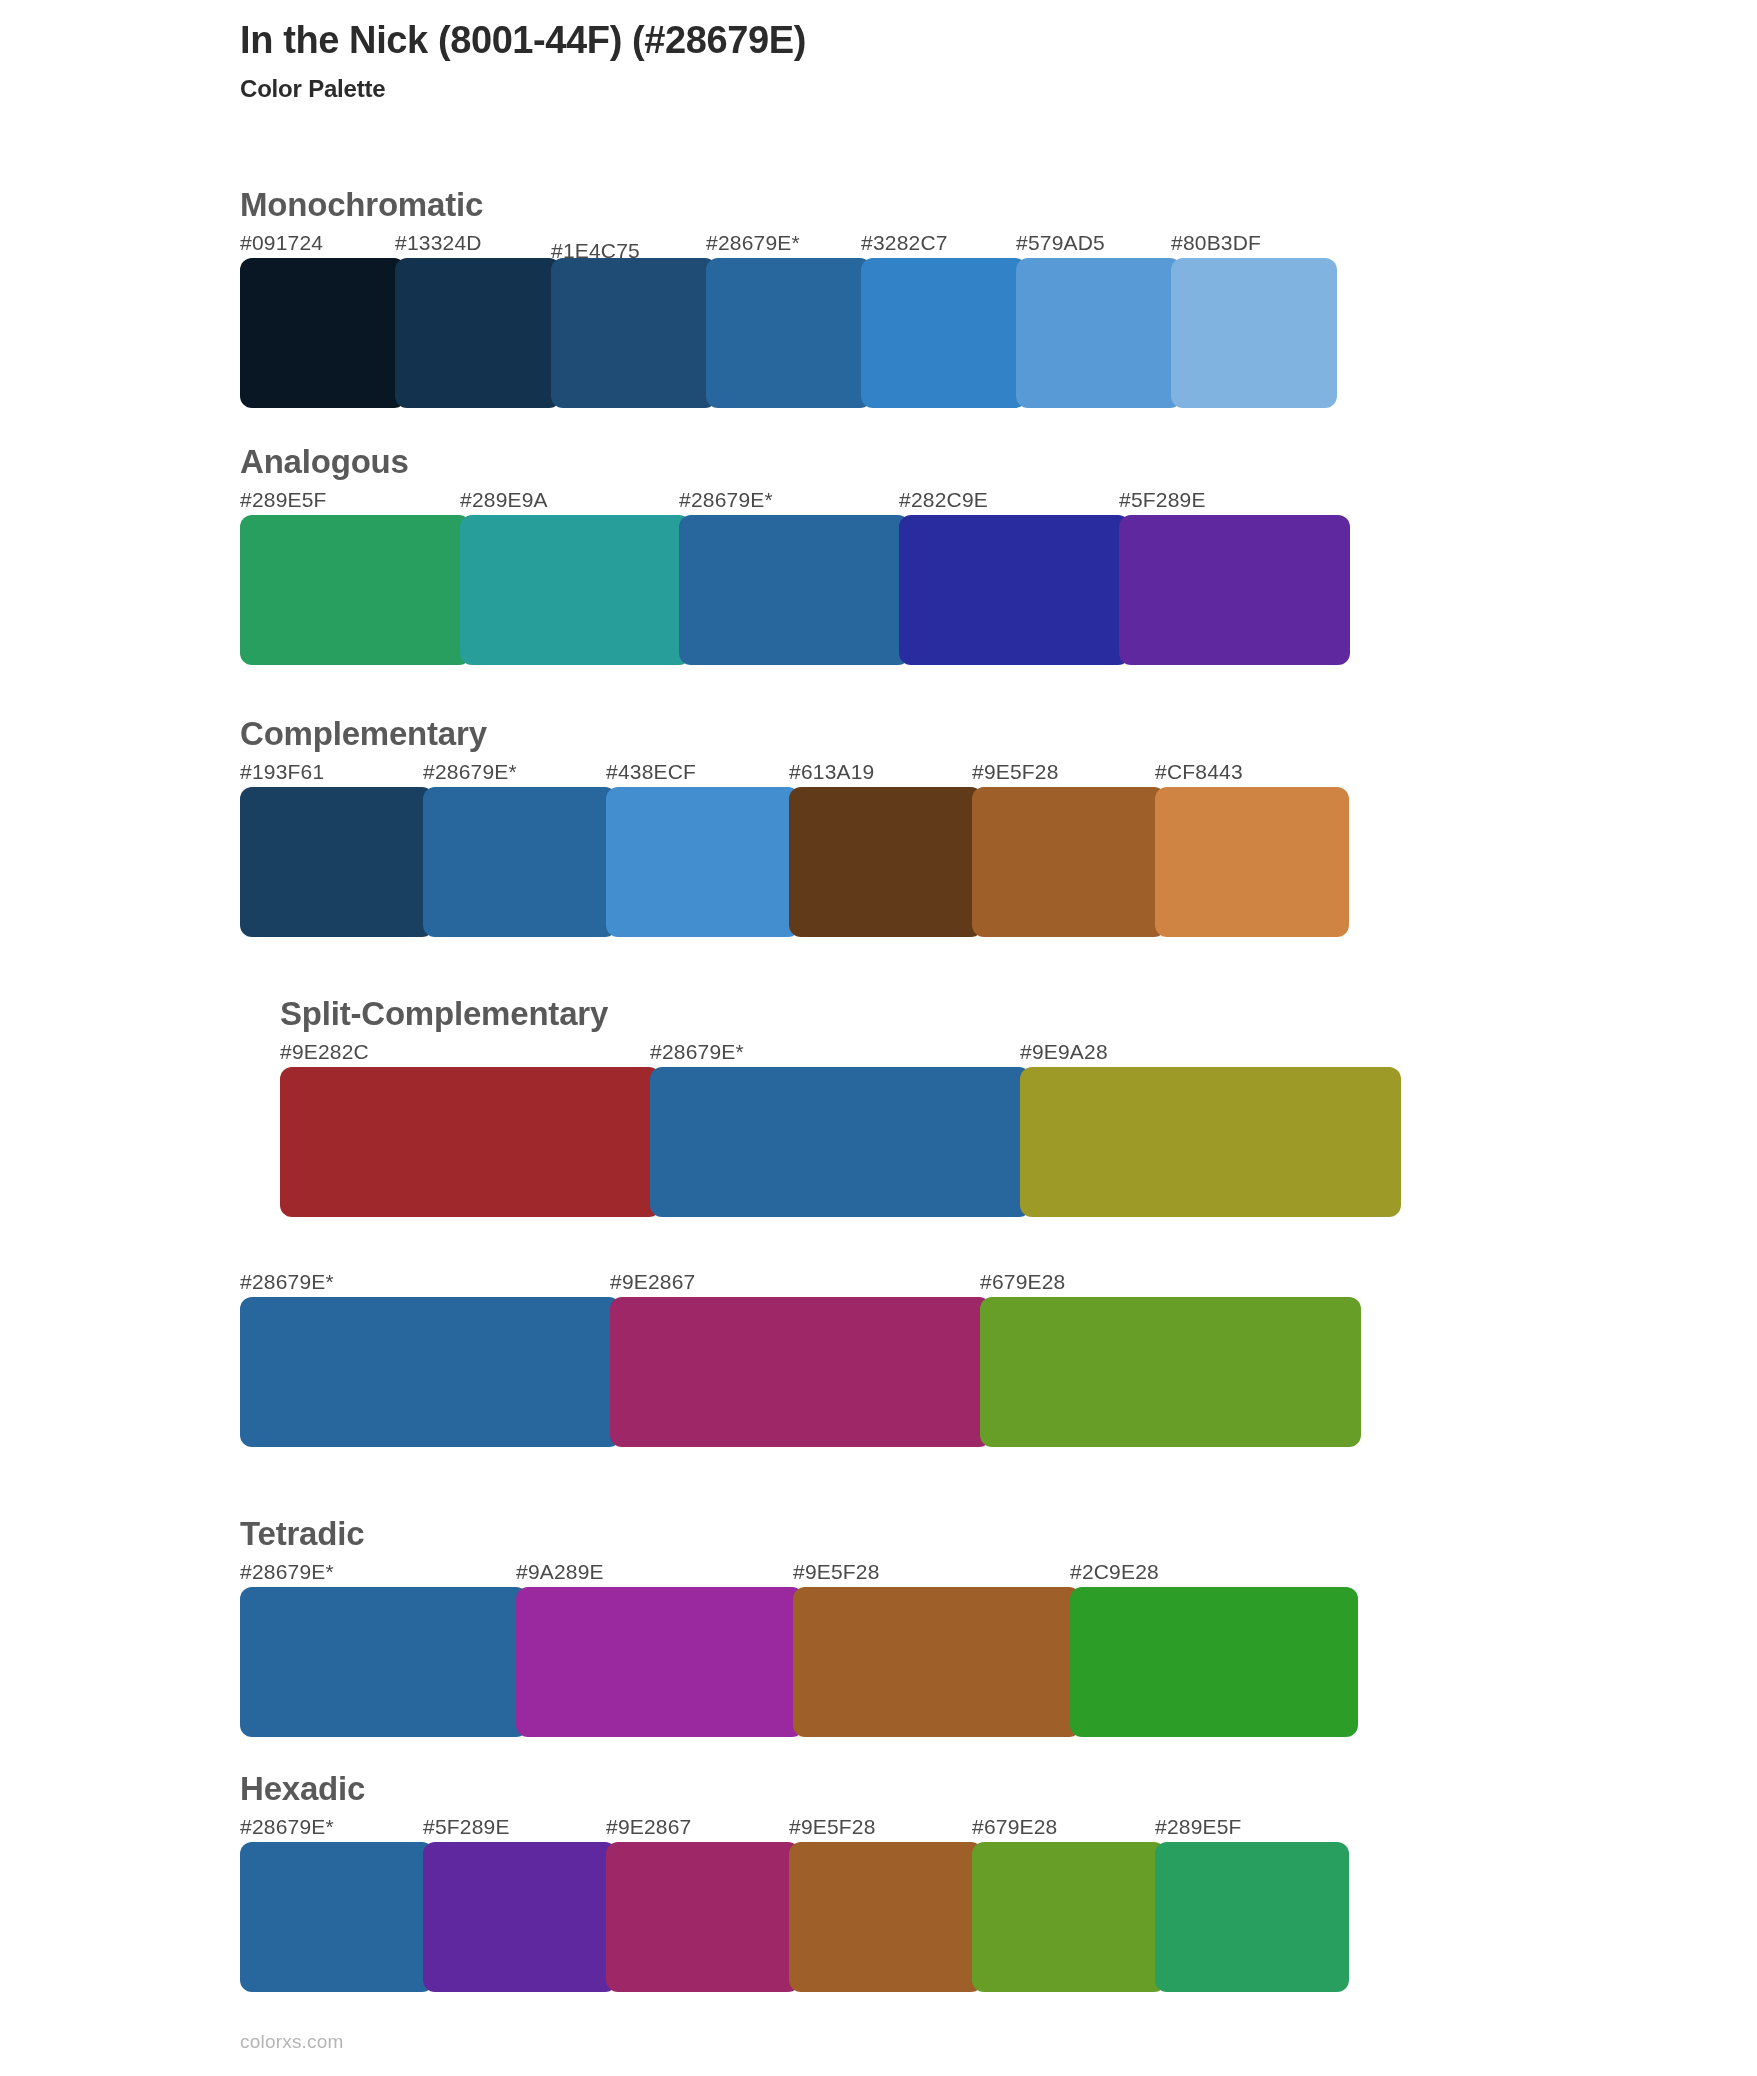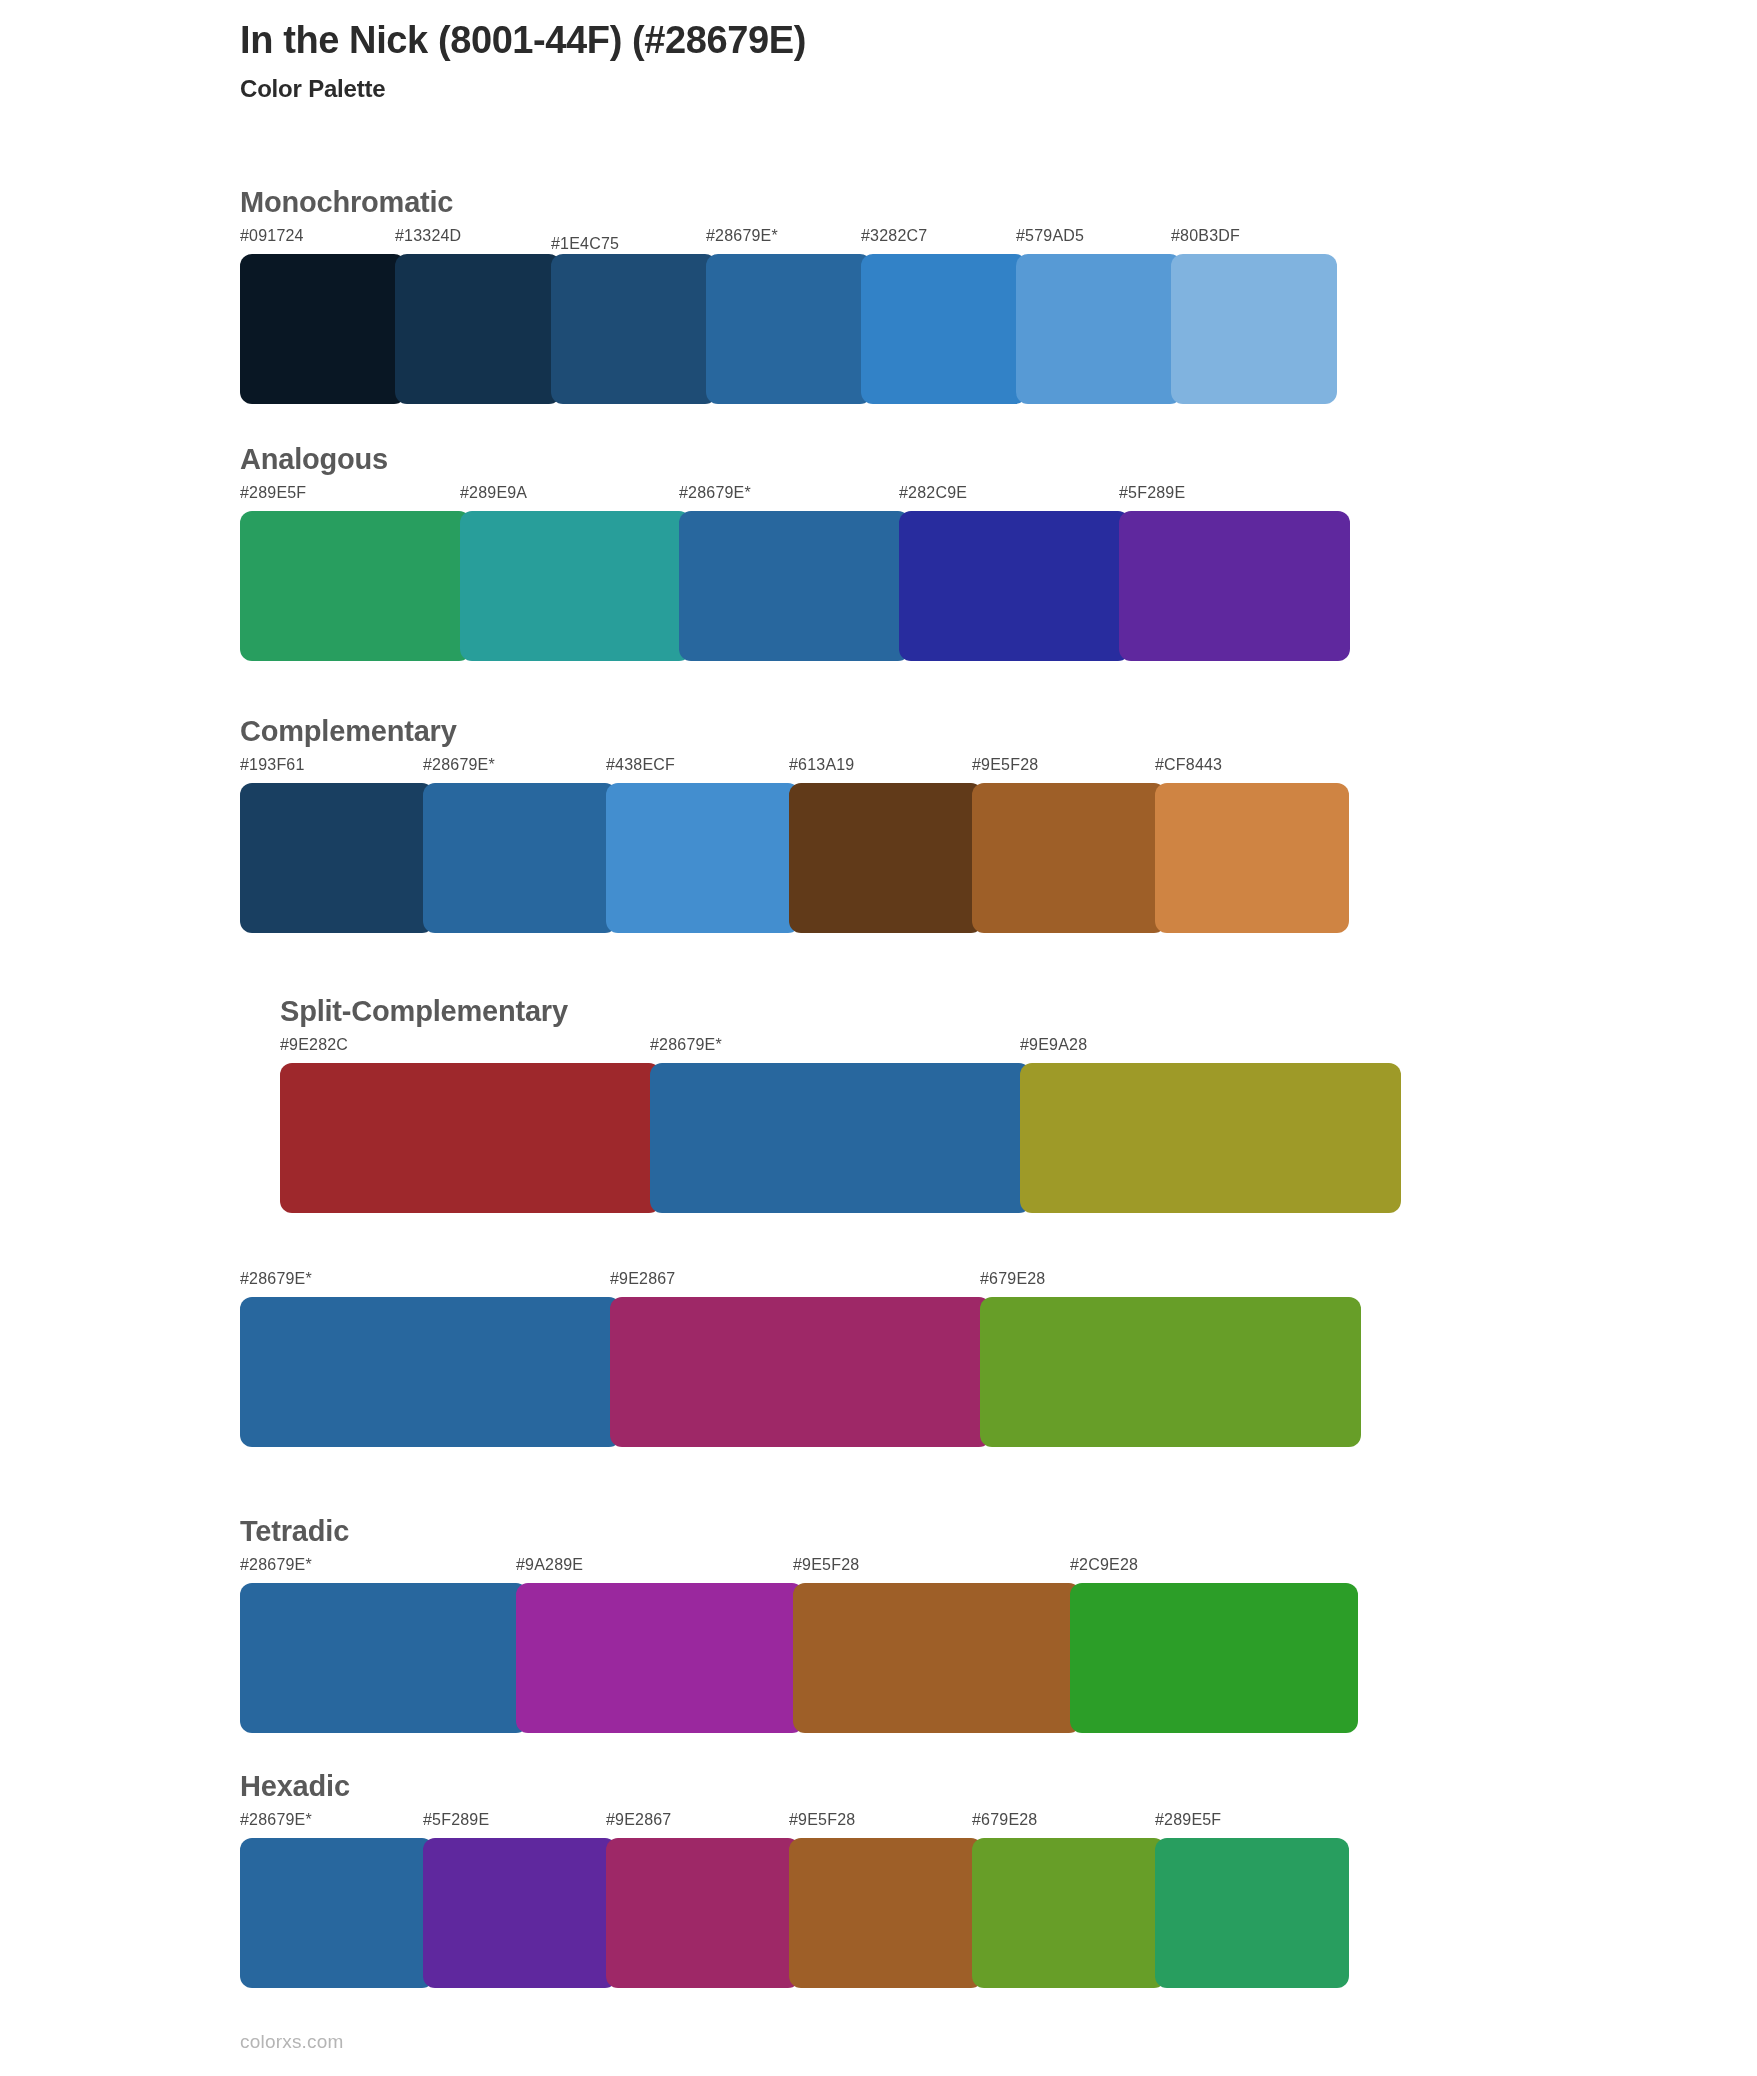--- a/index.html
+++ b/index.html
@@ -48,21 +48,21 @@
     margin: 12.8px 0 0 0;
     white-space: nowrap;
   }
 
   
   .section {
     position: absolute;
     left: 240px;
   }
   .section-heading {
-    font-size: 29px;
+    font-size: 33px;
     font-weight: bold;
     color: #595959;
     letter-spacing: -0.2px;
     margin: 0;
     line-height: 1.0;
     white-space: nowrap;
   }
 
   .swatch-row {
     position: relative;
@@ -71,21 +71,21 @@
 
   .swatch {
     position: absolute;
     top: 0;
     border-radius: 12px;
     box-sizing: border-box;
   }
 
   .swatch-label {
     position: absolute;
-    font-size: 16px;
+    font-size: 21px;
     font-weight: normal;
     color: #4a4a4a;
     white-space: nowrap;
     letter-spacing: 0.2px;
     line-height: 1;
   }
 
   
   #footer {
     position: absolute;

